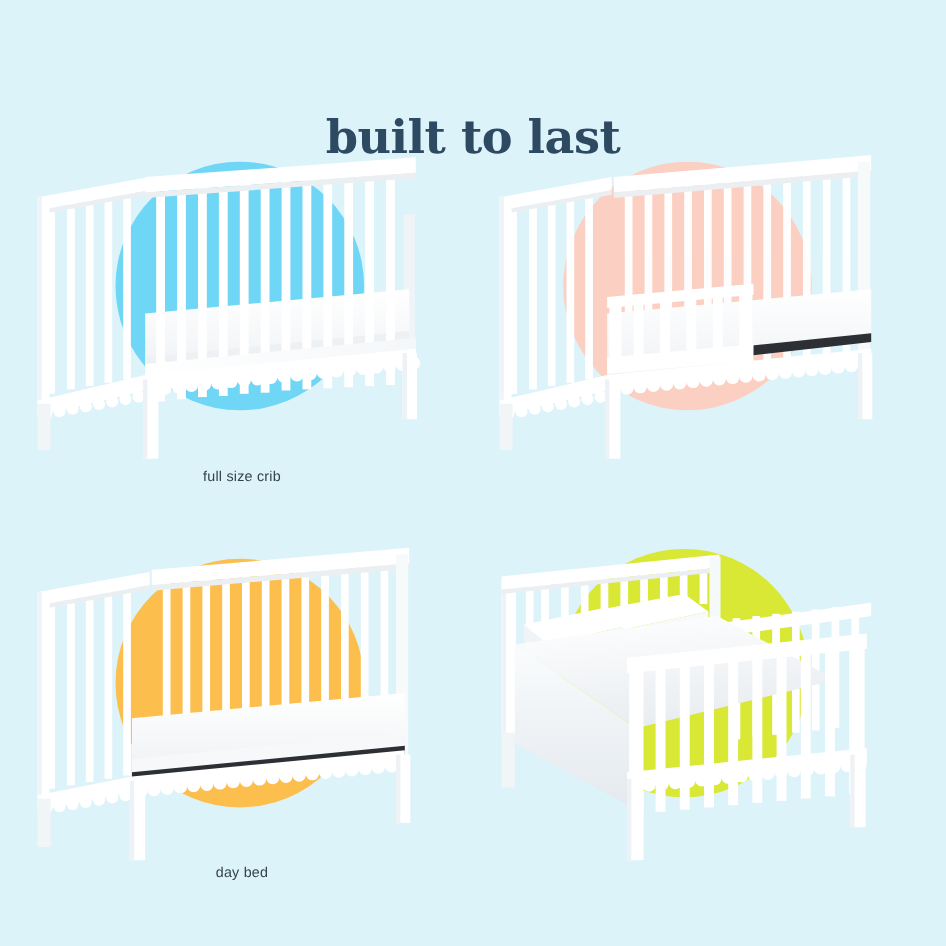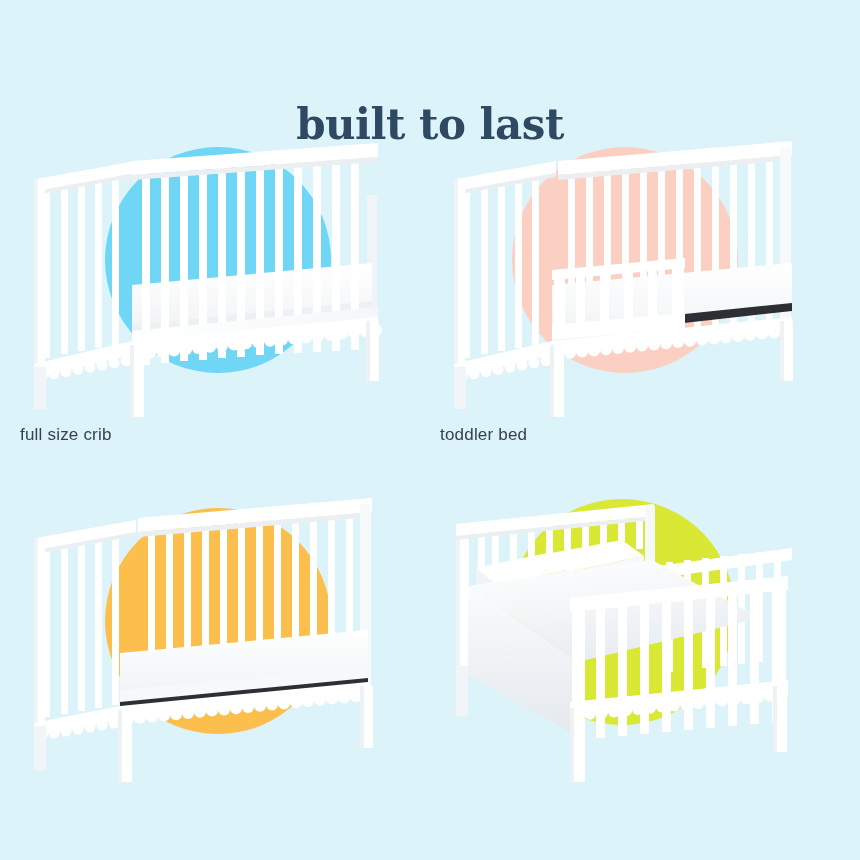--- a/index.html
+++ b/index.html
@@ -28,21 +28,22 @@
   #card-0{left:20px;top:135px;}
   #card-1{left:440px;top:135px;}
   #card-2{left:20px;top:490px;}
   #card-3{left:440px;top:490px;}
 
   .blob{
     position:absolute;border-radius:50%;
   }
   .caption{
     position:absolute;left:0;width:400px;
-    font-size:17px;
+    text-align:center;
+    font-size:13px;
     font-weight:400;
     letter-spacing:0.2px;
     color:#35424c;
   }
   #card-0 .caption,#card-1 .caption{top:290px;}
   #card-2 .caption,#card-3 .caption{top:295px;}
 
   
   .furn{position:absolute;left:0;top:0;width:400px;height:300px;}
 </style>
@@ -257,21 +258,20 @@
           <circle cx="106" cy="225.6" r="5.5"></circle>
       </g>
 
       <rect x="110" y="210" width="14" height="72" fill="#ffffff"></rect>
       <rect x="110" y="210" width="4" height="72" fill="#eff2f5"></rect>
       <rect x="14" y="232" width="12" height="42" fill="#f2f5f7"></rect>
       <rect x="340" y="186" width="13" height="60" fill="#ffffff"></rect>
       <rect x="340" y="186" width="4" height="60" fill="#eff2f5"></rect>
     </svg>
 
-    <div class="caption" style="color: rgb(53, 66, 76);">toddler bed</div>
   </div>
 
   <div class="card" id="card-2">
     <div class="blob" style="left:85px;top:18px;width:226px;height:226px;background:#fcbe4c;"></div>
 
     <svg class="furn" viewBox="0 0 400 300">
       <defs>
         <linearGradient id="g2mat" x1="0" y1="0" x2="0" y2="1">
           <stop offset="0" stop-color="#ffffff"></stop>
             <stop offset="1" stop-color="#eef1f4"></stop>
@@ -348,20 +348,21 @@
         <circle cx="94" cy="233" r="5.5"></circle>
       </g>
 
       <rect x="98" y="220" width="14" height="72" fill="#ffffff"></rect>
       <rect x="98" y="220" width="4" height="72" fill="#eff2f5"></rect>
       <rect x="14" y="236" width="12" height="44" fill="#f2f5f7"></rect>
       <rect x="340" y="196" width="13" height="62" fill="#ffffff"></rect>
       <rect x="340" y="196" width="4" height="62" fill="#eff2f5"></rect>
     </svg>
 
+    <div class="caption" style="color: rgb(53, 66, 76);">day bed</div>
   </div>
 
   <div class="card" id="card-3">
     <div class="blob" style="left:69px;top:9px;width:226px;height:226px;background:#d9e834;"></div>
 
     <svg class="furn" viewBox="0 0 400 300">
       <defs>
         <linearGradient id="g3duv" x1="0" y1="0" x2="0.3" y2="1">
           <stop offset="0" stop-color="#ffffff"></stop>
             <stop offset="1" stop-color="#e9edf1"></stop>

